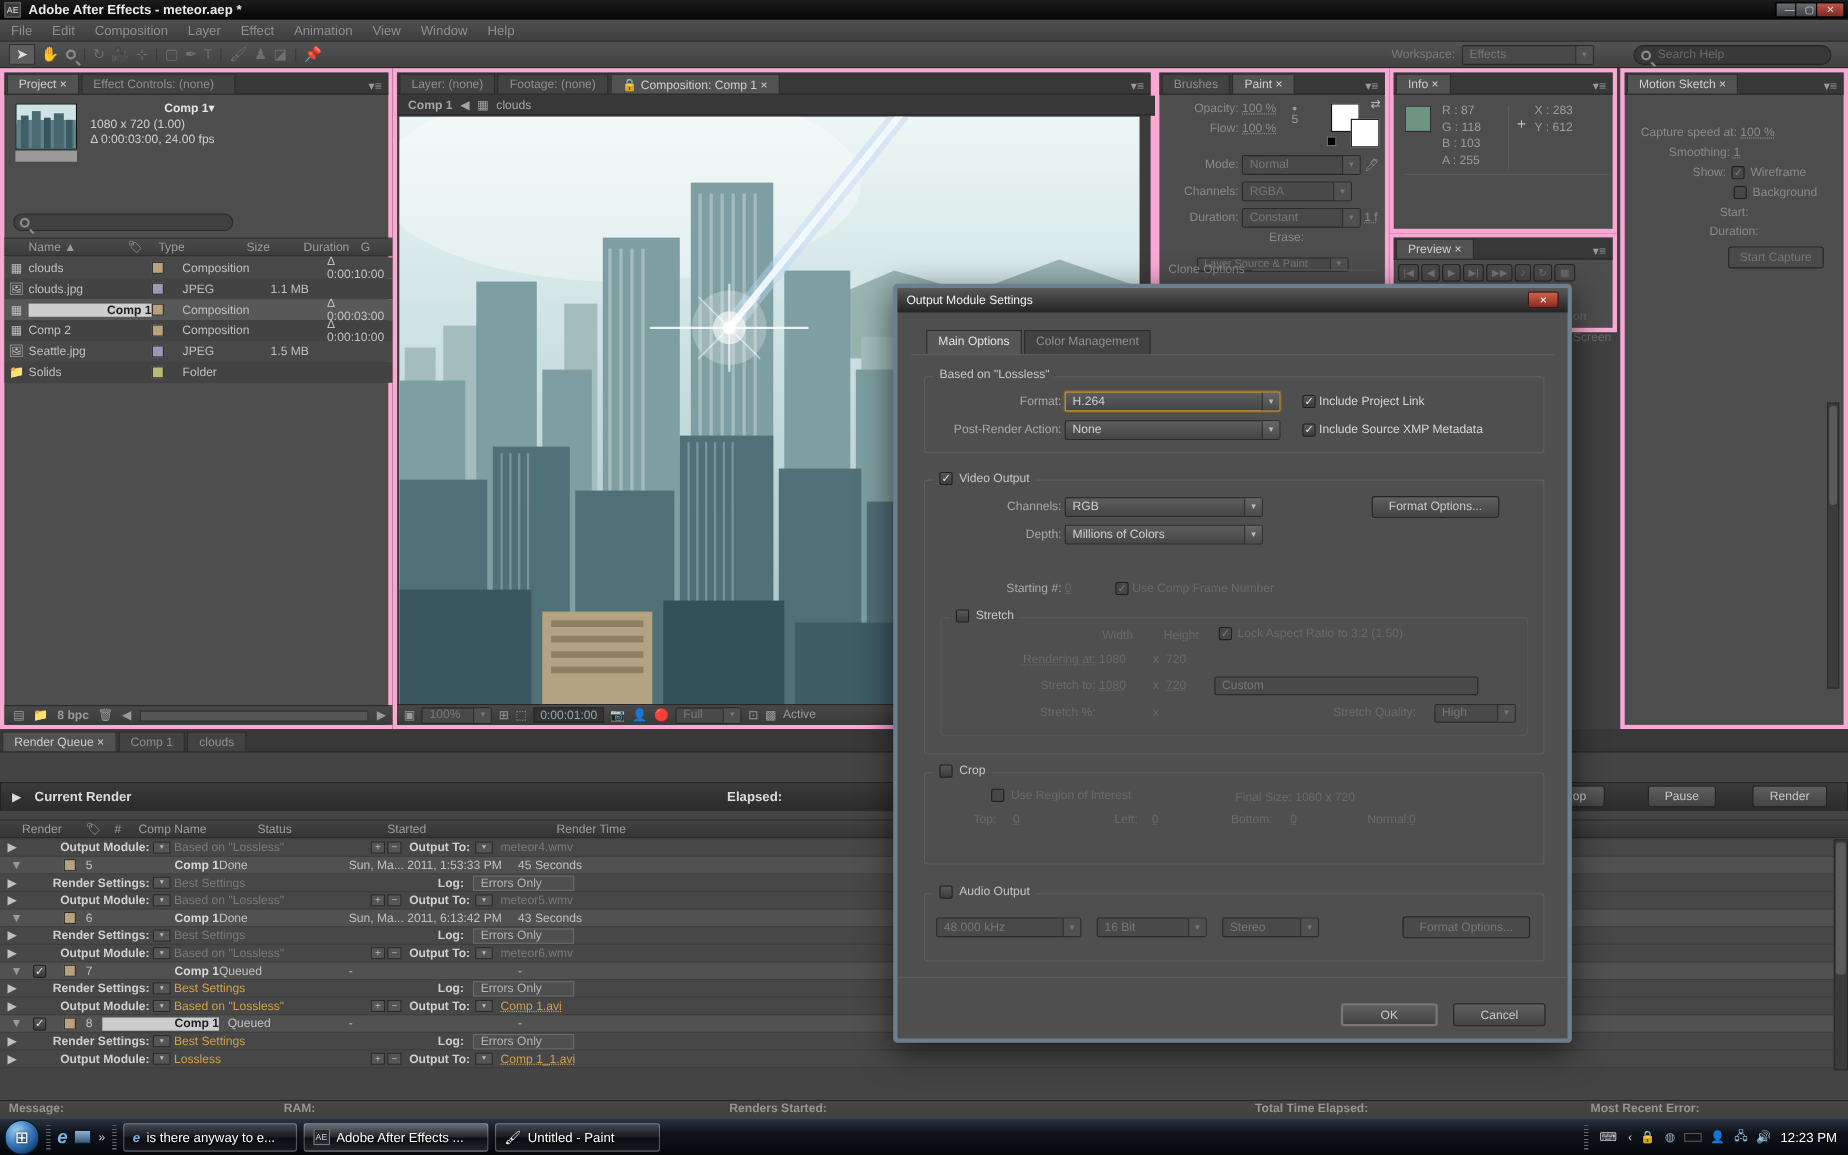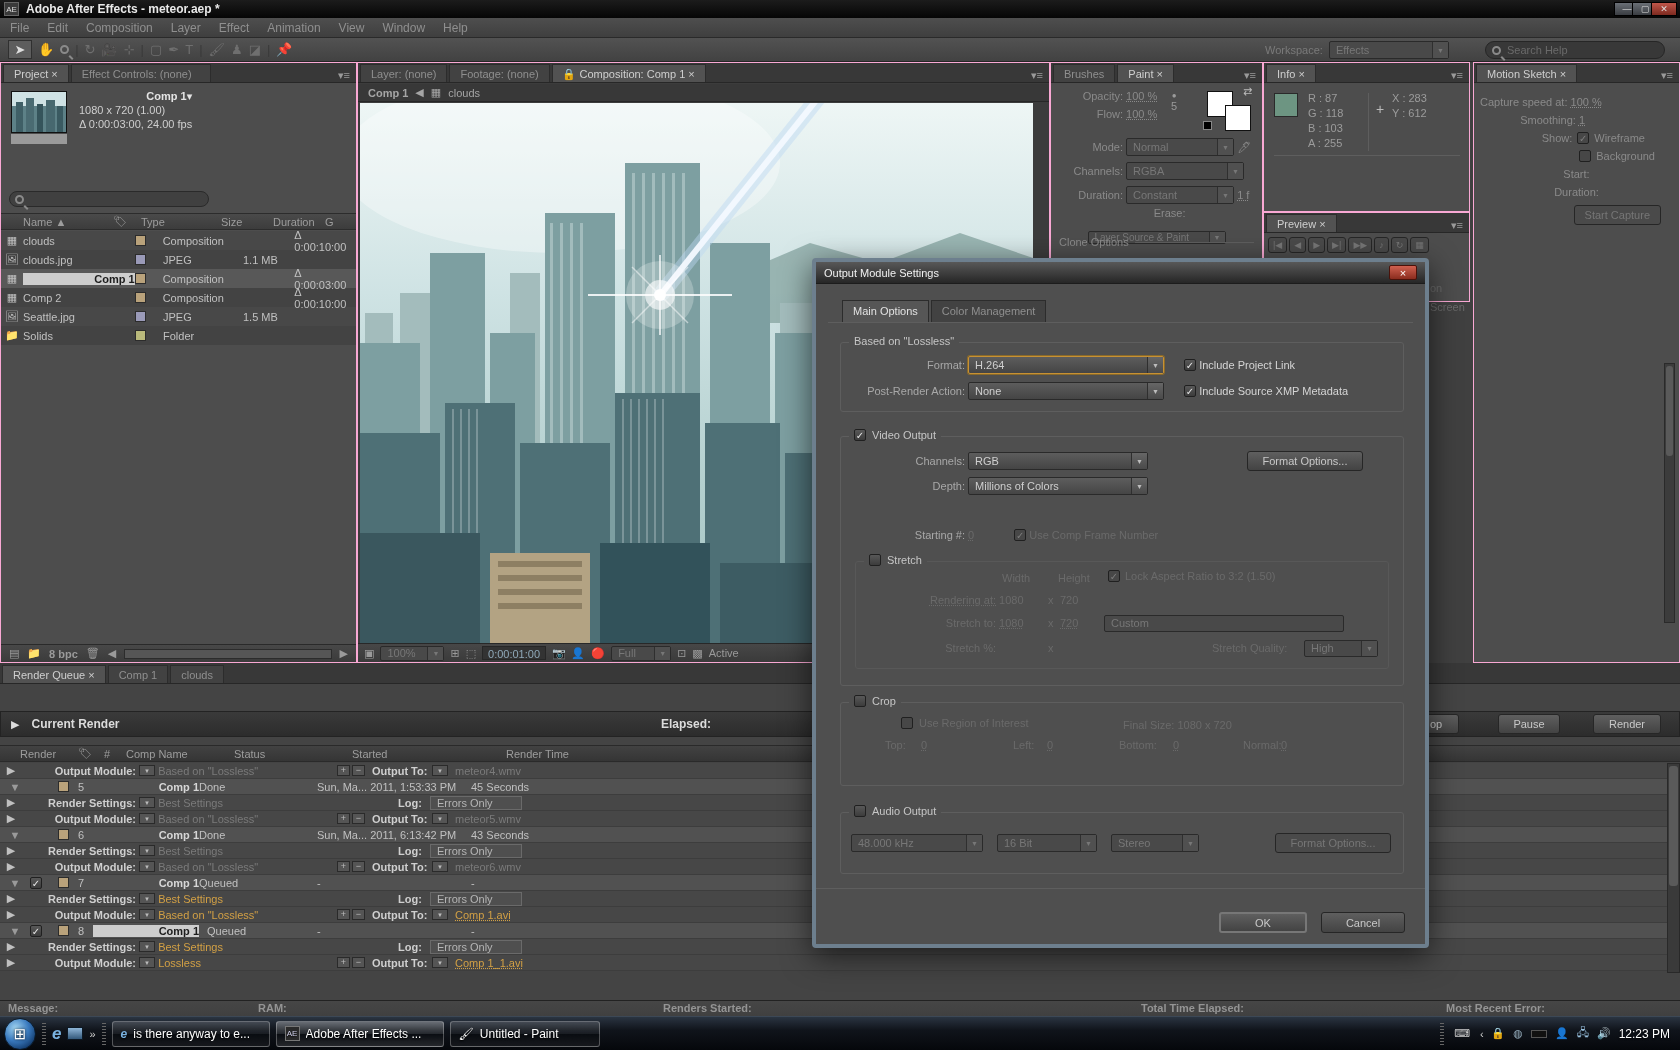--- a/index.html
+++ b/index.html
@@ -7,21 +7,21 @@
   #stage{position:relative;width:1680px;height:1050px;background:#404040;overflow:hidden;color:#c0c0c0;font-size:11px;}
   .abs{position:absolute;}
   .f{display:flex;align-items:center;}
   .b{font-weight:bold;text-align:right;}
   .dim{color:#7a7a7a;}
   .dim2{color:#6a6a6a;}
   .lbl{color:#a8a8a8;}
   .org{color:#d2a045;}
   .org u{text-decoration:underline dotted;}
   
-  .panel{background:#4d4d4d;border:1px solid #f9a8d4;}
+  .panel{background:#4d4d4d;border:4px solid #f9a8d4;}
   .tabbar{background:#383838;border-bottom:1px solid #272727;display:flex;align-items:flex-end;height:20px;}
   .tab{padding:3px 10px 3px 10px;background:#424242;color:#8f8f8f;border:1px solid #2c2c2c;border-bottom:none;margin-left:2px;height:18px;white-space:nowrap;}
   .tab.on{background:#525252;color:#cfcfcf;}
   .pmenu{margin-left:auto;color:#9a9a9a;padding:0 6px;}
   
   .dd{display:flex;align-items:center;height:18px;background:linear-gradient(#5d5d5d,#454545);border:1px solid #2a2a2a;border-radius:2px;color:#cfcfcf;}
   .dd span.v{flex:1;padding:0 6px;overflow:hidden;white-space:nowrap;}
   .dd .ar{width:16px;align-self:stretch;border-left:1px solid #2f2f2f;display:flex;align-items:center;justify-content:center;font-size:7px;color:#bdbdbd;background:linear-gradient(#666,#4a4a4a);}
   .dd.dis{color:#777;background:#494949;}
   .dd.dis .ar{color:#777;background:#505050;}
@@ -368,21 +368,21 @@
         <div class="abs" style="left:0px;top:32px;width:9px;height:9px;background:#000;border:1px solid #888;"></div>
         <div class="abs" style="left:40px;top:-4px;color:#bbb;">⇄</div>
       </div>
       <div class="f" style="height:24px;margin-top:12px;"><span style="width:72px;text-align:right;">Mode:</span>&nbsp;
         <div class="dd dis" style="width:108px;">
             <span class="v">Normal</span>
             <span class="ar">▼</span>
           </div>&nbsp;<span>🖊</span>
       </div>
       <div class="f" style="height:24px;"><span style="width:72px;text-align:right;">Channels:</span>&nbsp;
-        <div class="dd dis" style="width:118px;">
+        <div class="dd dis" style="width:100px;">
             <span class="v">RGBA</span>
             <span class="ar">▼</span>
           </div>
       </div>
       <div class="f" style="height:24px;"><span style="width:72px;text-align:right;">Duration:</span>&nbsp;
         <div class="dd dis" style="width:108px;">
             <span class="v">Constant</span>
             <span class="ar">▼</span>
           </div>&nbsp;<span class="vals">1 f</span>
       </div>
@@ -438,21 +438,21 @@
 
   <div class="abs dim2" style="left:1430px;top:282px;">on</div>
   <div class="abs dim2" style="left:1430px;top:301px;">Screen</div>
 
   <div class="abs panel" style="left:1473px;top:62px;width:207px;height:601px;">
     <div class="tabbar">
       <span class="tab on"><span>Motion Sketch</span> ×</span>
       <span class="pmenu">▾≡</span>
     </div>
     <div style="padding:10px 6px;color:#8a8a8a;line-height:18px;">
-      <div style="text-align:left;padding-right:48px;"><span>Capture speed at:</span> <span class="vals">100 %</span></div>
+      <div style="text-align:center;padding-right:48px;margin-top:16px;"><span>Capture speed at:</span> <span class="vals">100 %</span></div>
       <div style="text-align:right;padding-right:88px;"><span>Smoothing:</span> <span class="vals">1</span></div>
       <div class="f" style="justify-content:flex-end;padding-right:28px;gap:5px;">
         <span>Show:</span>
         <span class="cb dis">✓</span>
         <span>Wireframe</span>
       </div>
       <div class="f" style="justify-content:flex-end;padding-right:18px;gap:5px;">
         <span class="cb dis"></span>
         <span>Background</span>
       </div>

